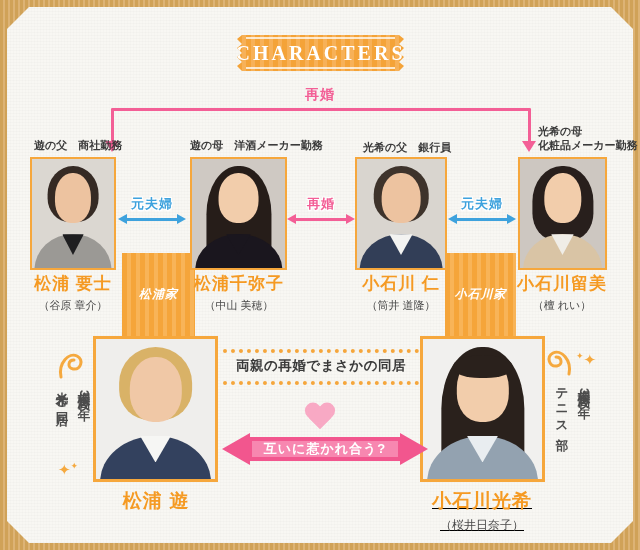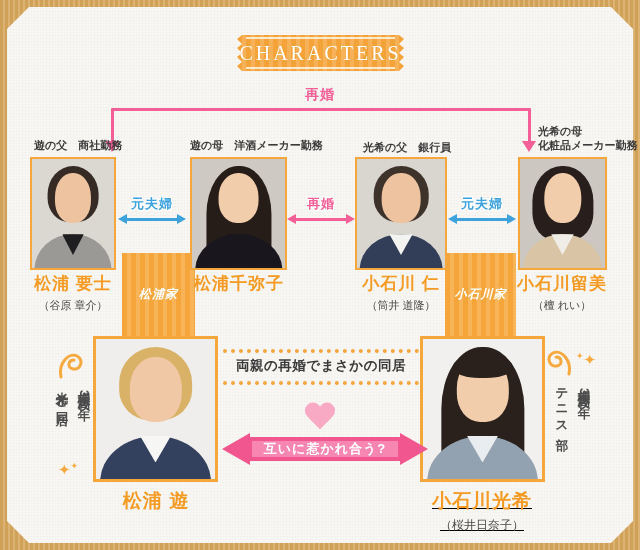--- a/index.html
+++ b/index.html
@@ -24,21 +24,21 @@
     position:absolute;left:237px;top:35px;width:167px;height:36px;
     background:repeating-linear-gradient(90deg,#f4a338 0 5px,#f7b158 5px 9px);
     clip-path:polygon(5px 0,162px 0,167px 4px,162px 9px,167px 13px,162px 18px,167px 22px,
       162px 27px,167px 31px,162px 36px,5px 36px,0 31px,5px 27px,0 22px,5px 18px,0 13px,5px 9px,0 4px);
     display:flex;align-items:center;justify-content:center;
   }
   .ribbon::after{content:"";position:absolute;left:9px;right:9px;top:2px;bottom:2px;
     border-top:2px solid rgba(255,255,255,.75);border-bottom:2px solid rgba(255,255,255,.75);}
   .ribbon-title{
     font-family:"Liberation Serif",serif;font-size:20px;letter-spacing:3px;
-    color:#fff;font-weight:normal;position:relative;z-index:1;
+    color:#fff;font-weight:bold;position:relative;z-index:1;
   }
 
   
   .pinkline{position:absolute;background:#f35f96;border-radius:2px;}
   .r-label-top{position:absolute;left:290px;top:86px;width:60px;text-align:center;
     color:#f35f96;font-weight:bold;font-size:14px;letter-spacing:1px;}
   .down-arrow{position:absolute;width:0;height:0;
     border-left:7px solid transparent;border-right:7px solid transparent;
     border-top:11px solid #f35f96;}
 
@@ -183,20 +183,21 @@
           <div class="bar"></div>
         </div>
     </div>
 
     <div class="pname" style="left:73px;top:272px;">
       <div class="nm">松浦 要士</div>
       <div class="ac">（谷原 章介）</div>
     </div>
     <div class="pname" style="left:239px;top:272px;">
       <div class="nm">松浦千弥子</div>
+      <div class="ac">（中山 美穂）</div>
     </div>
     <div class="pname" style="left:562px;top:272px;">
       <div class="nm">小石川留美</div>
       <div class="ac">（檀 れい）</div>
     </div>
     <div class="pname" style="left:401px;top:272px;">
       <div class="nm">小石川 仁</div>
       <div class="ac">（筒井 道隆）</div>
     </div>
 

